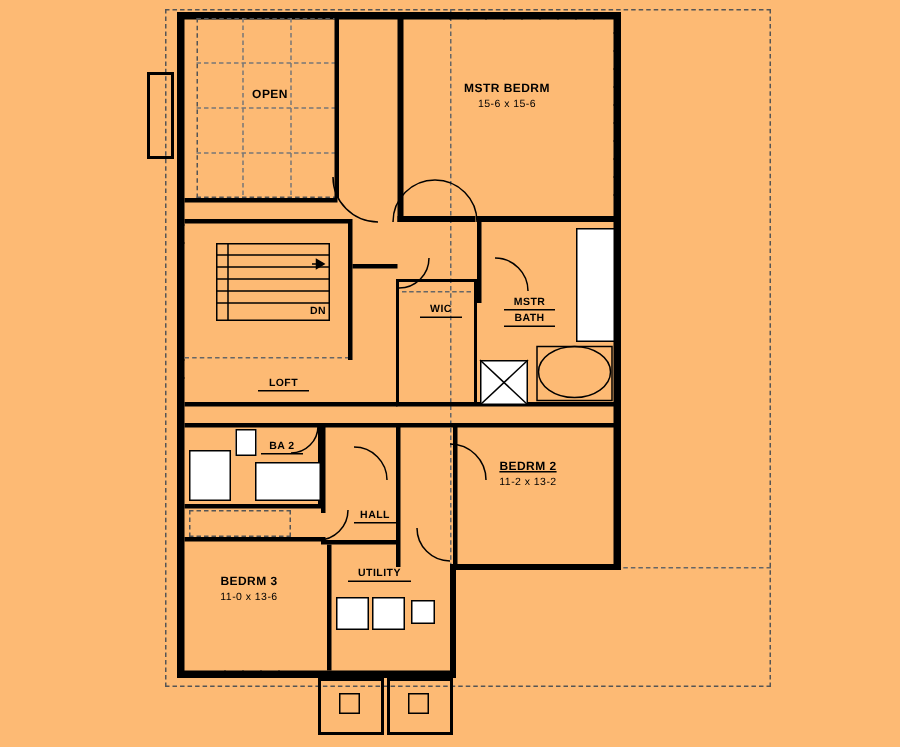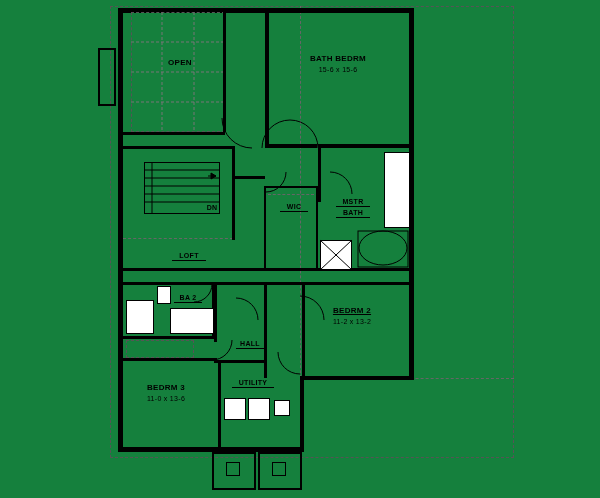--- a/index.html
+++ b/index.html
@@ -7,21 +7,21 @@
     padding: 0;
     background: #ffffff;
   }
   body {
     font-family: "Liberation Sans", sans-serif;
   }
   #sheet {
     position: relative;
     width: 600px;
     height: 498px;
-    background: #15803d;
+    background: #fdba74;
     overflow: hidden;
   }
   .wall {
     position: absolute;
     background: #000000;
   }
   .outline {
     position: absolute;
     border: 1px solid #000000;
     box-sizing: border-box;
@@ -186,21 +186,21 @@
       <line x1="194" y1="12" x2="194" y2="132"></line>
     </g>
   </svg>
   <div class="label lbl-room" style="left:160px; top:58px; width:40px;">OPEN</div>
 
   <div class="outline2" style="left:98px; top:48px; width:18px; height:58px;"></div>
 
   <div class="wall" style="left:265px; top:8px; width:4px; height:140px;"></div>
   <div class="wall" style="left:265px; top:144px; width:52px; height:4px;"></div>
   <div class="wall" style="left:318px; top:144px; width:96px; height:4px;"></div>
-  <div class="label lbl-room" style="left:298px; top:54px; width:80px;">BATH BEDRM</div>
+  <div class="label lbl-room" style="left:298px; top:54px; width:80px;">MSTR BEDRM</div>
   <div class="label lbl-dim" style="left:298px; top:66px; width:80px;">15-6 x 15-6</div>
 
   <div class="wall" style="left:123px; top:146px; width:110px; height:3px;"></div>
   <div class="outline" style="left:144px; top:162px; width:76px; height:52px;"></div>
   <svg class="overlay">
     <g stroke="#000" stroke-width="1" fill="none">
       <line x1="144" y1="170" x2="220" y2="170"></line>
       <line x1="144" y1="178" x2="220" y2="178"></line>
       <line x1="144" y1="186" x2="220" y2="186"></line>
       <line x1="144" y1="194" x2="220" y2="194"></line>

